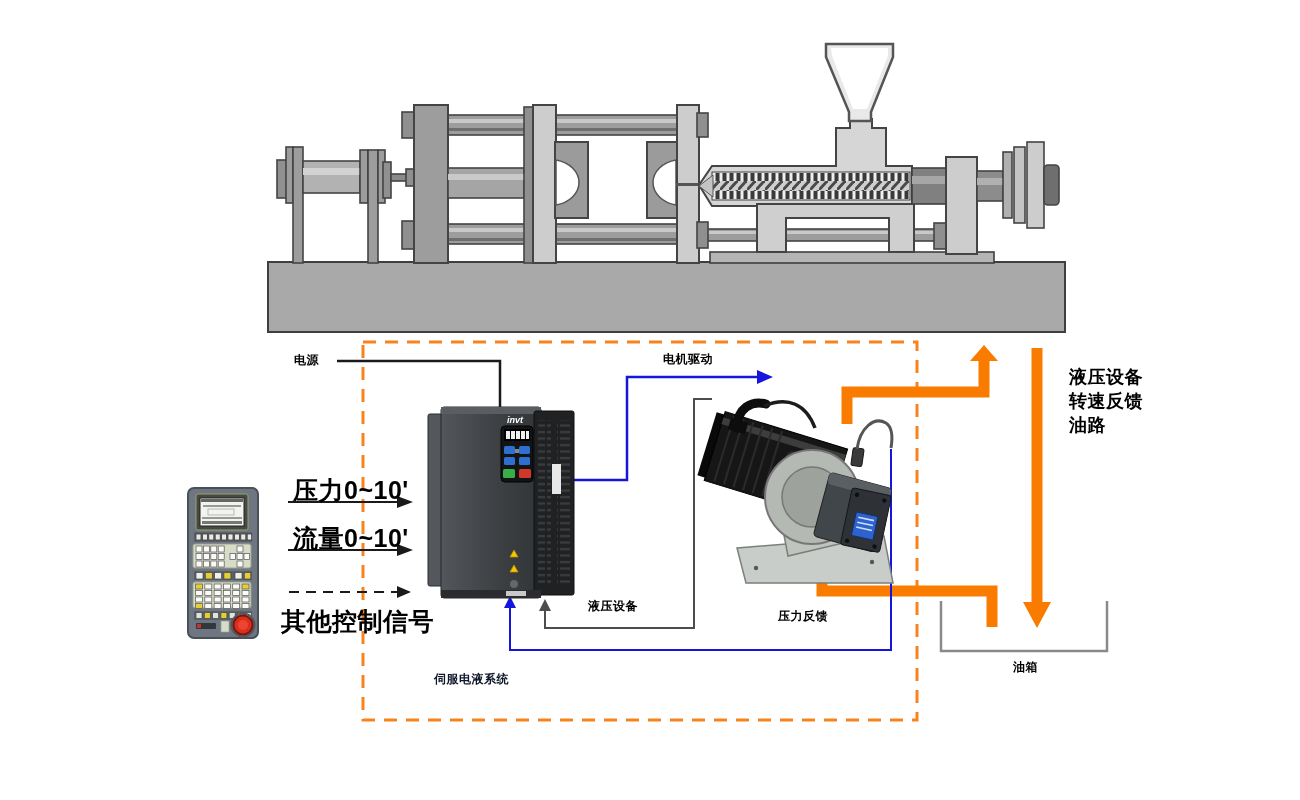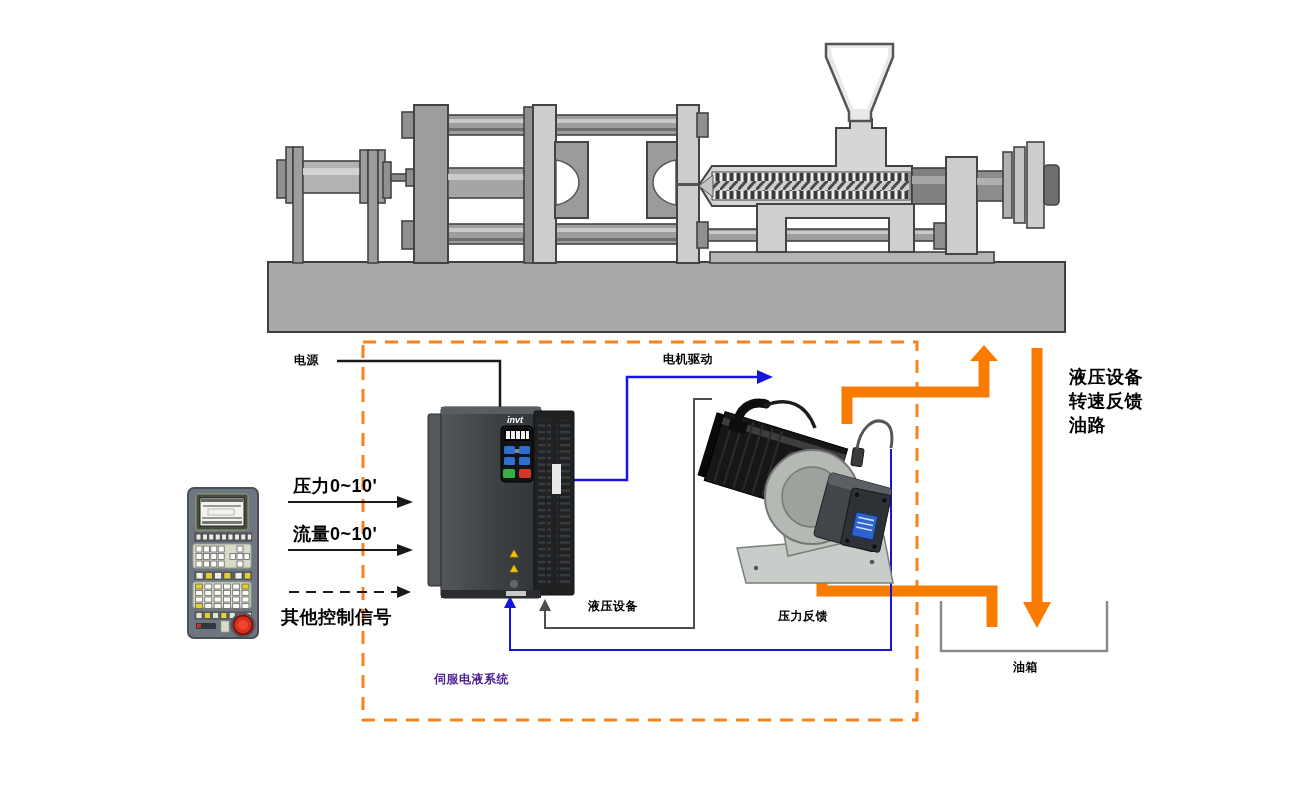--- a/index.html
+++ b/index.html
@@ -5,22 +5,22 @@
   html,body{margin:0;padding:0;background:#fff;}
   #stage{
     position:relative;width:1300px;height:800px;background:#ffffff;overflow:hidden;
     font-family:"Liberation Sans","DejaVu Sans",sans-serif;
   }
   #drawing{position:absolute;left:0;top:0;}
   .lbl{
     position:absolute;font-weight:bold;color:#000;white-space:nowrap;
     font-size:12px;letter-spacing:0.5px;
   }
-  .lbl-cmd{font-size:18px;}
-  .lbl-blue{color:#4c1d95;}
+  .lbl-cmd{font-size:25px;}
+  .lbl-blue{color:#0f172a;}
   .hyd-block{position:absolute;left:1069px;top:365px;font-weight:bold;font-size:18px;line-height:24px;color:#000;letter-spacing:0.5px;}
 </style>
 </head>
 <body>
 
 <div id="stage">
 
 <svg id="drawing" width="1300" height="800" viewBox="0 0 1300 800">
   <defs>
     <pattern id="ticks" width="7" height="8" patternUnits="userSpaceOnUse">

